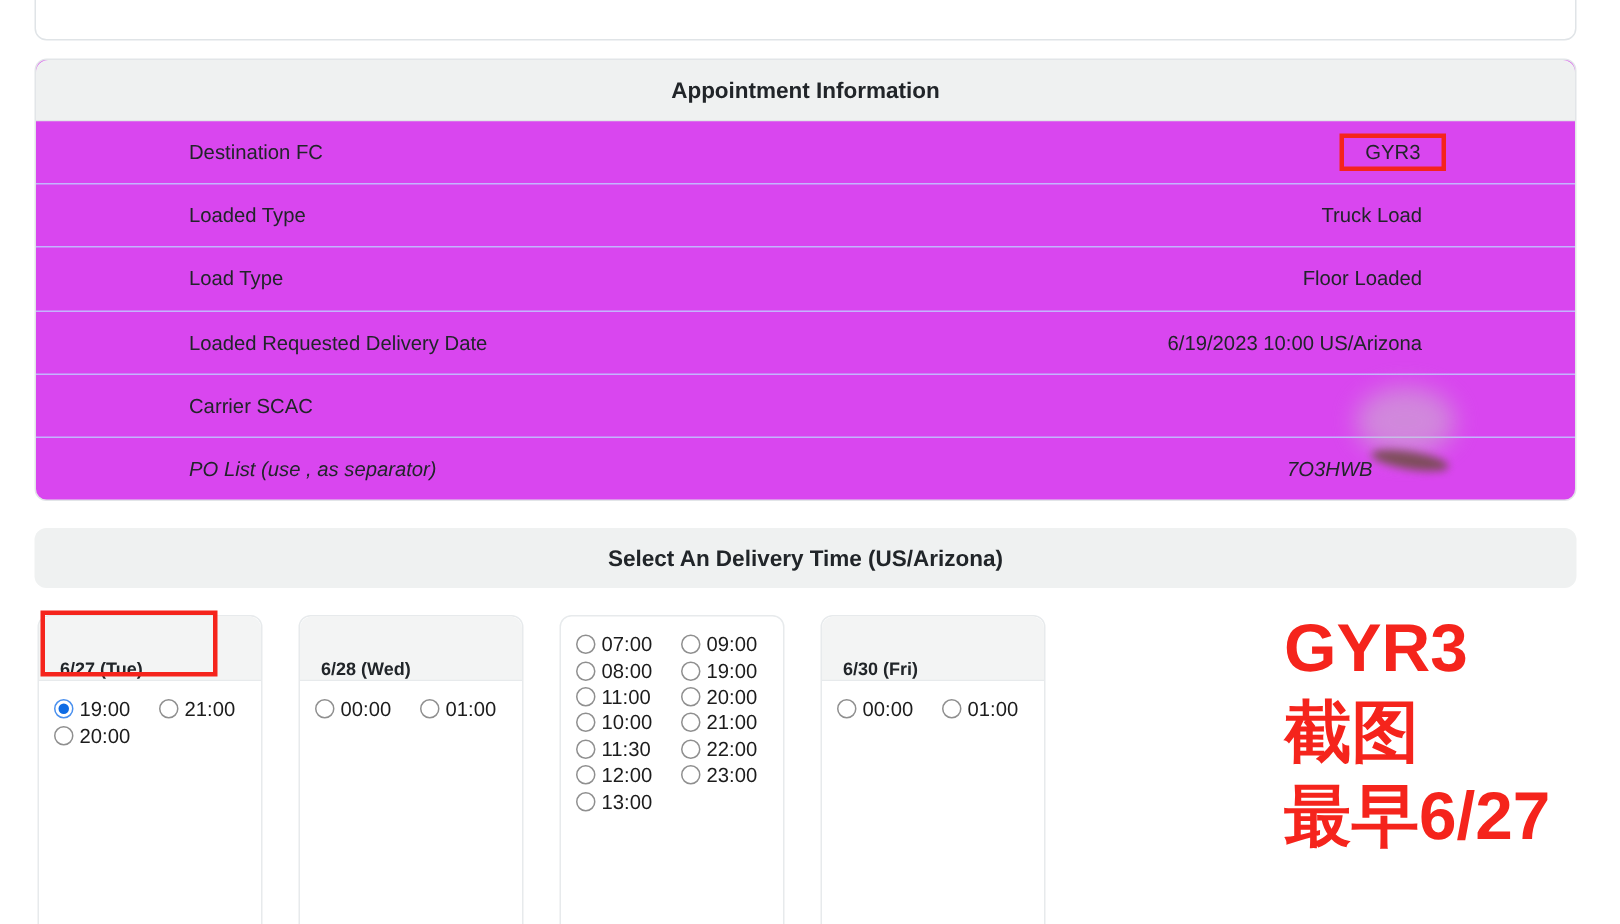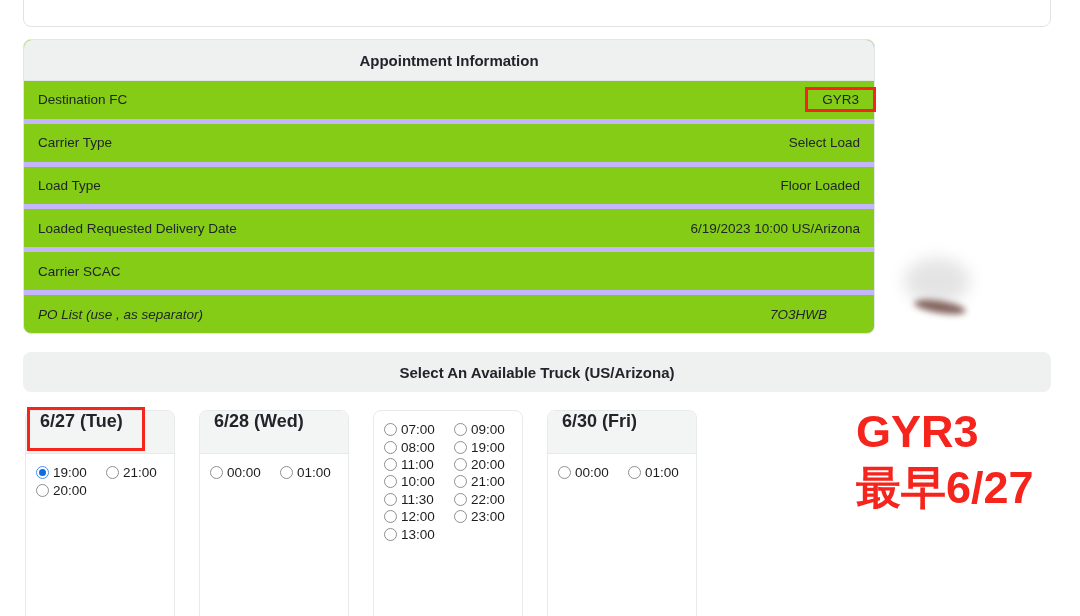--- a/index.html
+++ b/index.html
@@ -5,27 +5,27 @@
   * { margin:0; padding:0; box-sizing:border-box; }
   html,body { width:1080px; height:616px; overflow:hidden; background:#fff;
               font-family:"Liberation Sans","DejaVu Sans",sans-serif; color:#212529; }
   .stage { position:relative; width:1080px; height:616px; background:#fff; }
 
   
   .top-box { position:absolute; left:23px; top:-14px; width:1028px; height:41px;
              border:1px solid #e0e4e7; border-radius:8px; background:#fff; }
 
   
-  .panel { position:absolute; left:23px; top:39px; width:852px; height:295px;
-           border:1px solid #e2e5e8; border-radius:8px; background:#84cc16; }
+  .panel { position:absolute; left:23px; top:39px; width:1028px; height:295px;
+           border:1px solid #e2e5e8; border-radius:8px; background:#d946ef; }
   .panel-header { height:41px; background:#eff1f1; border-bottom:1px solid #e2e5e8;
                   border-radius:8px 8px 0 0; display:flex; align-items:center; justify-content:center;
                   font-size:15px; font-weight:700; }
   .panel-body { display:flex; flex-direction:column; height:252px; }
-  .info-row { flex:1; display:flex; align-items:center; border-bottom:5px solid #c4b5fd; }
+  .info-row { flex:1; display:flex; align-items:center; border-bottom:1px solid #c4b5fd; }
   .info-row:last-child { border-bottom:none;font-style:italic; }
   .row-inner { width:822px; margin:0 auto; display:flex; align-items:center;
                justify-content:space-between; font-size:13.5px; }
   .lbl { white-space:nowrap; }
   .val { white-space:nowrap; text-align:right; }
   .hl-box { display:inline-block; border:3px solid #f5241c; padding:2px 14px;
             margin:-5px -16px -5px 0; }
   .spacer { display:inline-block; width:33px; }
 
   
@@ -37,22 +37,22 @@
 
   
   .section-bar { position:absolute; left:23px; top:352px; width:1028px; height:40px;
                  background:#eff1f1; border-radius:8px; display:flex; align-items:center;
                  justify-content:center; font-size:15px; font-weight:700; }
 
   .cards { position:absolute; left:25px; top:410px; display:flex; gap:24px; }
   .day-card { position:relative; width:150px; height:230px; background:#fff;
               border:1px solid #e7eaec; border-radius:8px; }
   .day-header { height:43px; background:#f3f4f4; border-bottom:1px solid #e7eaec;
-                border-radius:8px 8px 0 0; display:flex; align-items:flex-start;
-                padding-left:14px; font-size:18px; font-weight:700; }
+                border-radius:8px 8px 0 0; display:flex; align-items:flex-end;
+                padding-left:14px; font-size:12px; font-weight:700; }
   .day-body { display:flex; padding:10px 0 0 10px; }
   .col { display:flex; flex-direction:column; }
   .col-a { width:70px; }
   .slot { height:17.4px; display:flex; align-items:center; gap:4px; cursor:pointer;
           font-size:13.5px; color:#1c1c1c; }
   .radio { flex:none; width:13px; height:13px; border:1px solid #8f8f8f; border-radius:50%;
            background:#fff; position:relative; }
   .radio.checked { border:1.5px solid #4a90ee; }
   .radio.checked::after { content:""; position:absolute; inset:2px; background:#0e6be4;
                           border-radius:50%; }
@@ -80,22 +80,22 @@
 
       <div class="info-row">
         <div class="row-inner">
           <span class="lbl">Destination FC</span>
           <span class="val"><span class="hl-box"><span>GYR3</span></span></span>
         </div>
       </div>
 
       <div class="info-row">
         <div class="row-inner">
-          <span class="lbl">Carrier Type</span>
-          <span class="val">Select Load</span>
+          <span class="lbl">Loaded Type</span>
+          <span class="val">Truck Load</span>
         </div>
       </div>
 
       <div class="info-row">
         <div class="row-inner">
           <span class="lbl">Load Type</span>
           <span class="val">Floor Loaded</span>
         </div>
       </div>
 
@@ -119,21 +119,21 @@
           <span class="val"><span>7O3HWB</span><span class="spacer"></span></span>
         </div>
       </div>
 
     </div>
     <div class="smudge s1"></div>
     <div class="smudge s2"></div>
   </section>
 
   <div class="section-bar">
-    <span>Select An Available Truck (US/Arizona)</span>
+    <span>Select An Delivery Time (US/Arizona)</span>
   </div>
 
   <div class="cards">
 
     <div class="day-card">
       <div class="red-rect"></div>
       <div class="day-header">
         <span>6/27 (Tue)</span>
       </div>
       <div class="day-body">
@@ -254,16 +254,17 @@
             <span>01:00</span>
           </label>
         </div>
       </div>
     </div>
 
   </div>
 
   <div class="annotation">
     <div>GYR3</div>
+    <div>截图</div>
     <div>最早6/27</div>
   </div>
 
 </div>
 
 </body></html>

